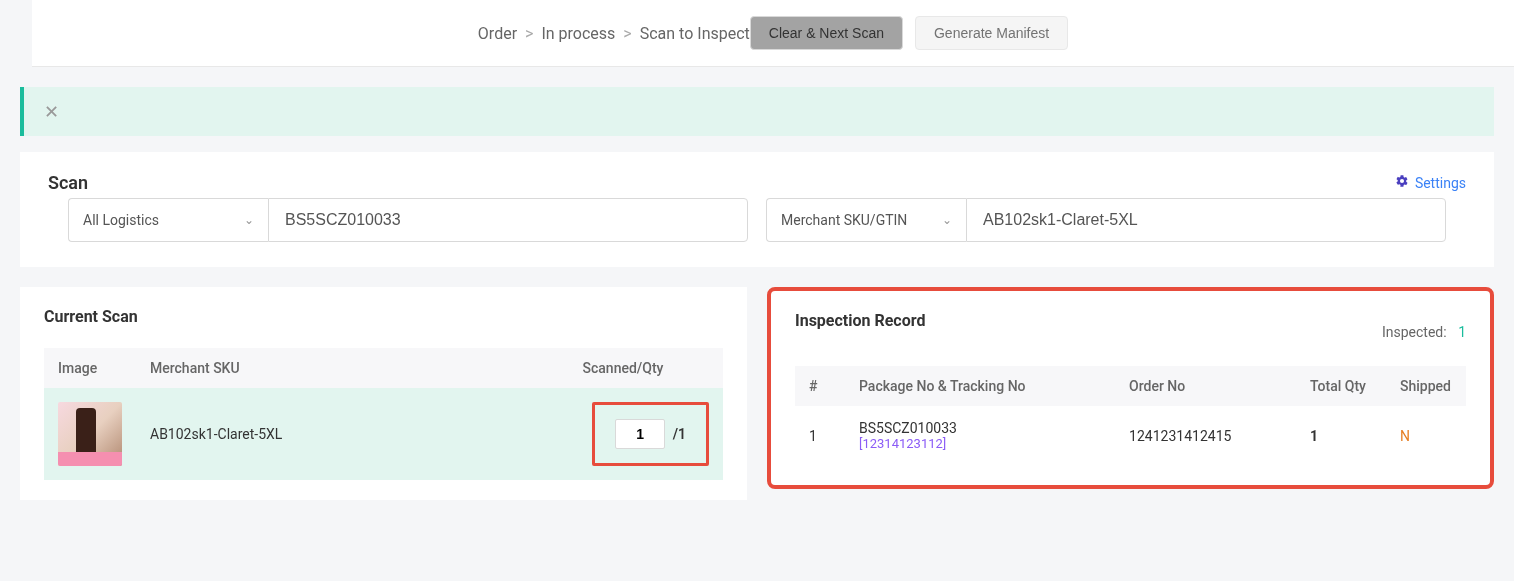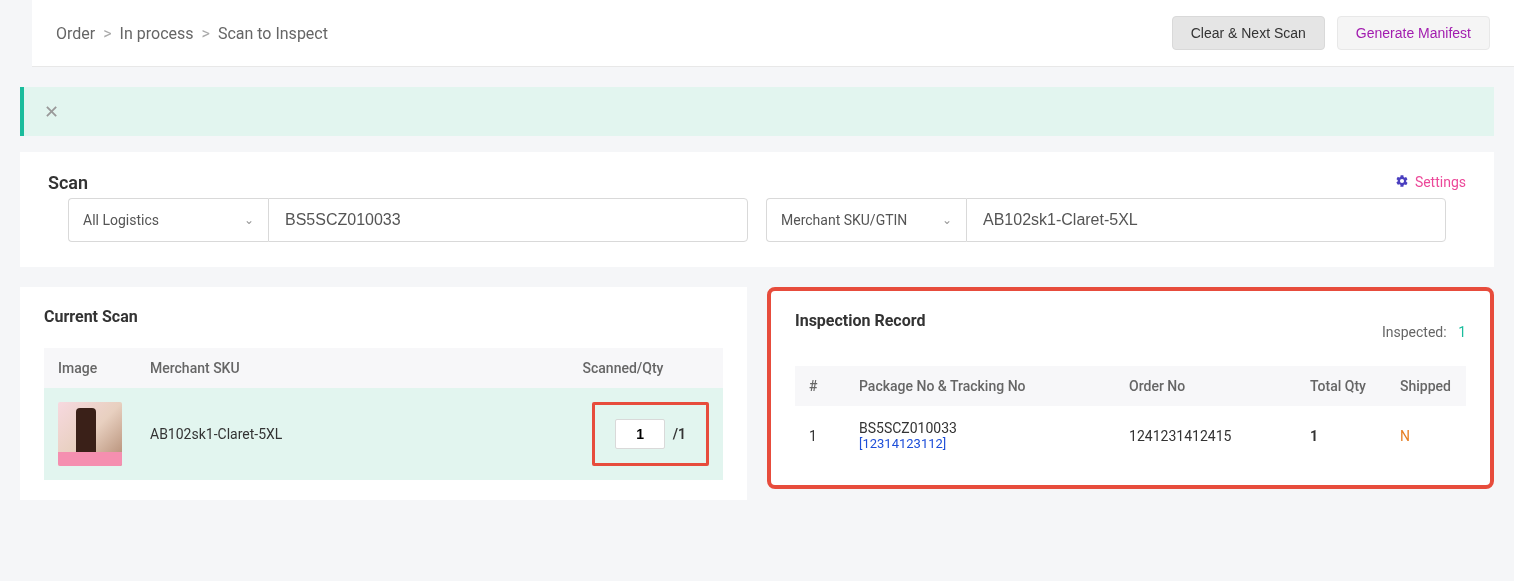--- a/index.html
+++ b/index.html
@@ -8,44 +8,44 @@
     background: #f5f6f8;
     color: #333;
     font-size: 14px;
   }
   .topbar {
     background: #fff;
     border-bottom: 1px solid #e8e8e8;
     padding: 16px 24px;
     display: flex;
     align-items: center;
-    justify-content: space-between;
+    justify-content: center;
     margin-left: 32px;
   }
   .breadcrumb {
     display: flex;
     align-items: center;
     gap: 8px;
     color: #666;
     font-size: 16px;
   }
   .breadcrumb .sep { color: #aaa; }
   .topbar-actions { display: flex; gap: 12px; }
   .btn {
     padding: 8px 18px;
     border: 1px solid #d9d9d9;
-    background: #e5e5e5;
+    background: #a3a3a3;
     border-radius: 4px;
     font-size: 14px;
     cursor: pointer;
     color: #333;
   }
   .btn.disabled {
     background: #f5f5f5;
-    color: #a21caf;
+    color: #737373;
     cursor: not-allowed;
     border-color: #e8e8e8;
   }
   .page {
     padding: 20px;
   }
   .alert {
     background: #e2f5ef;
     border-left: 4px solid #1abc9c;
     padding: 14px 20px;
@@ -68,23 +68,23 @@
   .scan-header {
     display: flex;
     align-items: center;
     justify-content: space-between;
   }
   .scan-header h2 {
     font-size: 18px;
     font-weight: 600;
   }
   .settings-link {
-    color: #ec4899;
-    display: flex;
-    align-items: flex-start;
+    color: #3b82f6;
+    display: flex;
+    align-items: center;
     gap: 6px;
     cursor: pointer;
     font-size: 14px;
   }
   .scan-row {
     display: flex;
     gap: 18px;
     padding: 5px 20px;
   }
   .scan-group {
@@ -210,21 +210,21 @@
   .insp-header {
     display: flex;
     align-items: center;
     justify-content: space-between;
     margin-bottom: 14px;
   }
   .insp-header h3 { font-size: 16px; font-weight: 700; }
   .inspected { color: #666; font-size: 14px; }
   .inspected .count { color: #1abc9c; margin-left: 8px; }
   .ship-n { color: #e67e22; }
-  .pkg-sub { color: #1d4ed8; font-size: 13px; }
+  .pkg-sub { color: #8b5cf6; font-size: 13px; }
   .col-right .section-card {
     border: 4px solid #e74c3c;
     border-radius: 8px;
   }
 </style>
 </head>
 <body>
 
 <div class="topbar">
   <div class="breadcrumb">

